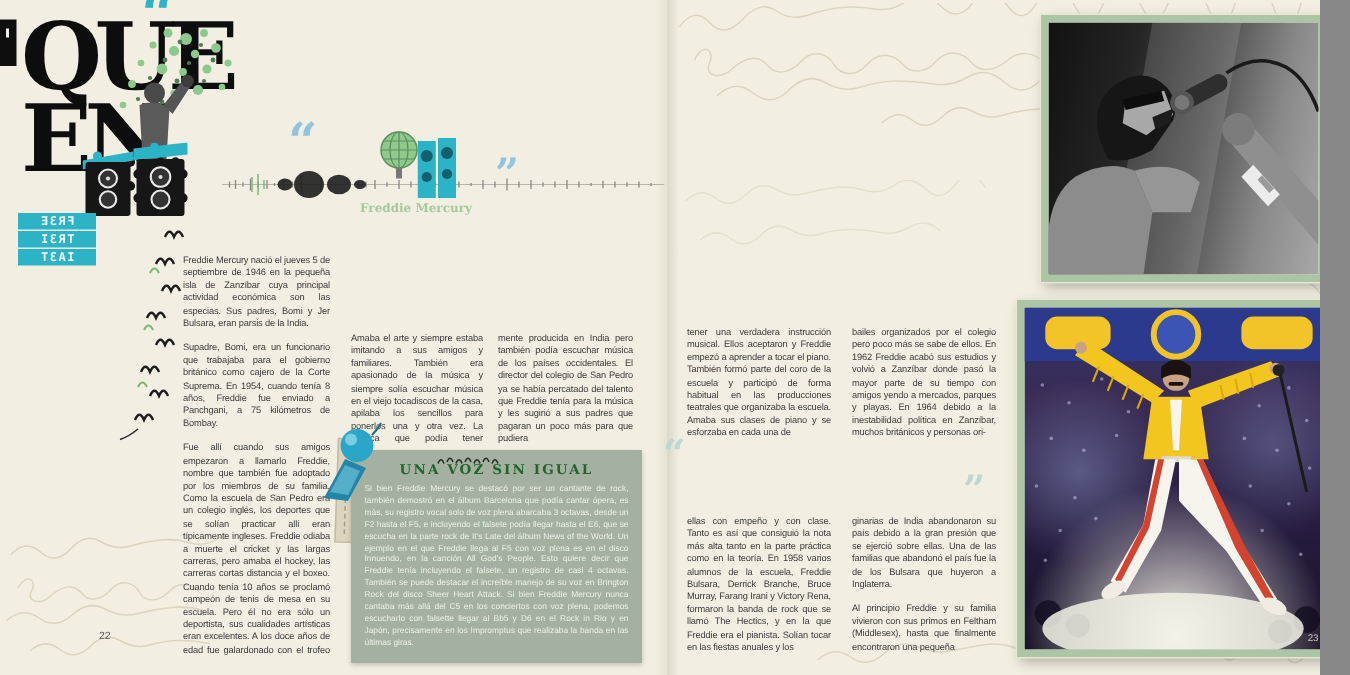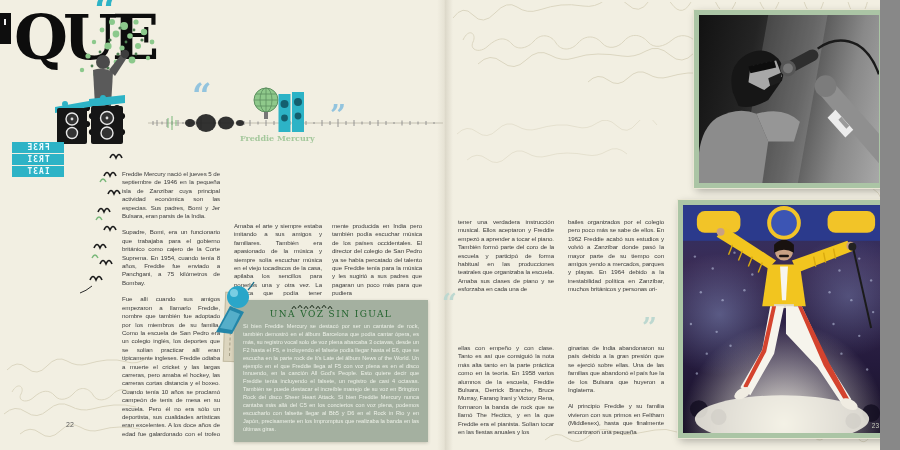--- a/index.html
+++ b/index.html
@@ -22,21 +22,21 @@
   
   .bq{position:absolute;left:218px;top:88px;z-index:3;color:#1d6fa8;
       font-family:"DejaVu Serif",serif;font-weight:bold;font-size:8.6px;line-height:10px;}
   .bq-attr{position:absolute;left:240px;top:133px;z-index:3;color:#a5c89c;
            font-family:"DejaVu Serif",serif;font-weight:bold;font-size:8px;text-align:right;}
   .qmark{position:absolute;font-family:"DejaVu Serif",serif;font-weight:bold;z-index:2;line-height:1;}
   
   .vbox{position:absolute;left:234px;top:300px;width:194px;height:142px;background:#a4b0a0;z-index:4;
         box-shadow:0 1px 3px rgba(60,60,40,.25);}
   .vbox-title{margin:9px 6px 4px;text-align:center;color:#23642e;
-              font-family:"DejaVu Serif",serif;font-weight:normal;font-size:9px;letter-spacing:1.4px;}
+              font-family:"DejaVu Serif",serif;font-weight:bold;font-size:9px;letter-spacing:1.4px;}
   .vbox-body{margin:0 9px;color:#edf1e8;font-size:5.6px;line-height:7.9px;text-align:justify;
              height:112px;overflow:hidden;}
   
   .gq{position:absolute;left:450px;top:296px;width:216px;z-index:3;text-align:center;color:#2f9142;
       font-family:"DejaVu Serif",serif;font-weight:bold;font-size:11px;line-height:13px;}
   
   .photo{position:absolute;border:5px solid #abc5a5;box-shadow:0 0 0 1px #e9e6d4,2px 3px 8px rgba(0,0,0,.28);z-index:2;}
   .photo1{left:694px;top:10px;width:180px;height:168px;
           background:linear-gradient(102deg,#121212 0%,#242424 28%,#515151 55%,#898989 78%,#a8a8a8 100%);}
   .photo2{left:678px;top:200px;width:202px;height:228px;
@@ -86,20 +86,21 @@
   </svg>
   <svg class="scr" style="left:452px;top:120px;opacity:.35" width="220" height="70" viewBox="0 0 220 70">
     <path d="M5,14 q10,-10 20,-2 t20,-2 t20,-4 t20,3 t20,-4 t20,2 t20,-4 t20,3 t20,-3 t20,2"></path>
     <path d="M15,40 q10,-9 20,-1 t20,-2 t20,-4 t20,3 t20,-3 t20,2 t20,-4 t20,3"></path>
   </svg>
 
   <div class="fold"></div>
 
   <div class="title">
     <div>QUE</div>
+    <div>EN</div>
   </div>
   <div class="title-q">“</div>
 
   <div class="blackstrip">
       <i></i>
     </div>
 
   <svg class="cg" style="left:52px;top:14px" width="108" height="68" viewBox="0 0 108 68">
     <g fill="#8cc98c">
         <circle cx="60" cy="8" r="3"></circle>

